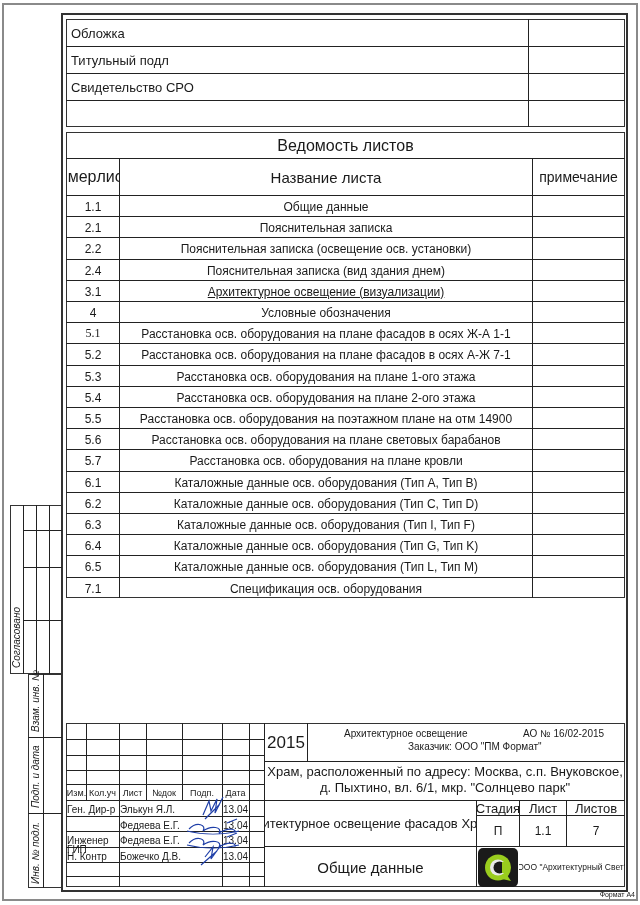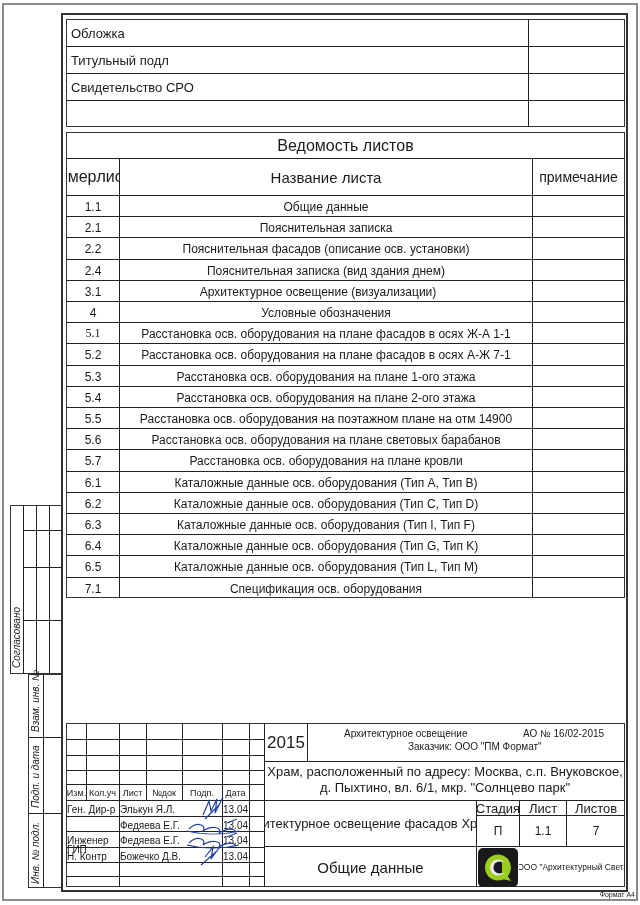--- a/index.html
+++ b/index.html
@@ -60,33 +60,33 @@
     </div>
     <div class="hline" style="left: 66px; top: 216px; width: 559px;"></div>
     <div>
       <div class="cell center t12" style="left: 67px; top: 217px; width: 52px; height: 21px;">2.1</div>
       <div class="cell center t12" style="left: 120px; top: 217px; width: 412px; height: 21px;">Пояснительная записка</div>
       <div class="cell center t12" style="left: 533px; top: 217px; width: 91px; height: 21px;"></div>
     </div>
     <div class="hline" style="left: 66px; top: 237px; width: 559px;"></div>
     <div>
       <div class="cell center t12" style="left: 67px; top: 238px; width: 52px; height: 22px;">2.2</div>
-      <div class="cell center t12" style="left: 120px; top: 238px; width: 412px; height: 22px;">Пояснительная фасадов (описание осв. установки)</div>
+      <div class="cell center t12" style="left: 120px; top: 238px; width: 412px; height: 22px;">Пояснительная записка (освещение осв. установки)</div>
       <div class="cell center t12" style="left: 533px; top: 238px; width: 91px; height: 22px;"></div>
     </div>
     <div class="hline" style="left: 66px; top: 259px; width: 559px;"></div>
     <div>
       <div class="cell center t12" style="left: 67px; top: 260px; width: 52px; height: 21px;">2.4</div>
       <div class="cell center t12" style="left: 120px; top: 260px; width: 412px; height: 21px;">Пояснительная записка (вид здания днем)</div>
       <div class="cell center t12" style="left: 533px; top: 260px; width: 91px; height: 21px;"></div>
     </div>
     <div class="hline" style="left: 66px; top: 280px; width: 559px;"></div>
     <div>
       <div class="cell center t12" style="left: 67px; top: 281px; width: 52px; height: 21px;">3.1</div>
-      <div class="cell center t12" style="left: 112px; top: 281px; width: 412px; height: 21px;">Архитектурное освещение (визуализации)</div>
+      <div class="cell center t12" style="left: 120px; top: 281px; width: 412px; height: 21px; text-decoration: underline;">Архитектурное освещение (визуализации)</div>
       <div class="cell center t12" style="left: 533px; top: 281px; width: 91px; height: 21px;"></div>
     </div>
     <div class="hline" style="left: 66px; top: 301px; width: 559px;"></div>
     <div>
       <div class="cell center t12" style="left: 67px; top: 302px; width: 52px; height: 21px;">4</div>
       <div class="cell center t12" style="left: 120px; top: 302px; width: 412px; height: 21px;">Условные обозначения</div>
       <div class="cell center t12" style="left: 533px; top: 302px; width: 91px; height: 21px;"></div>
     </div>
     <div class="hline" style="left: 66px; top: 322px; width: 559px;"></div>
     <div>

